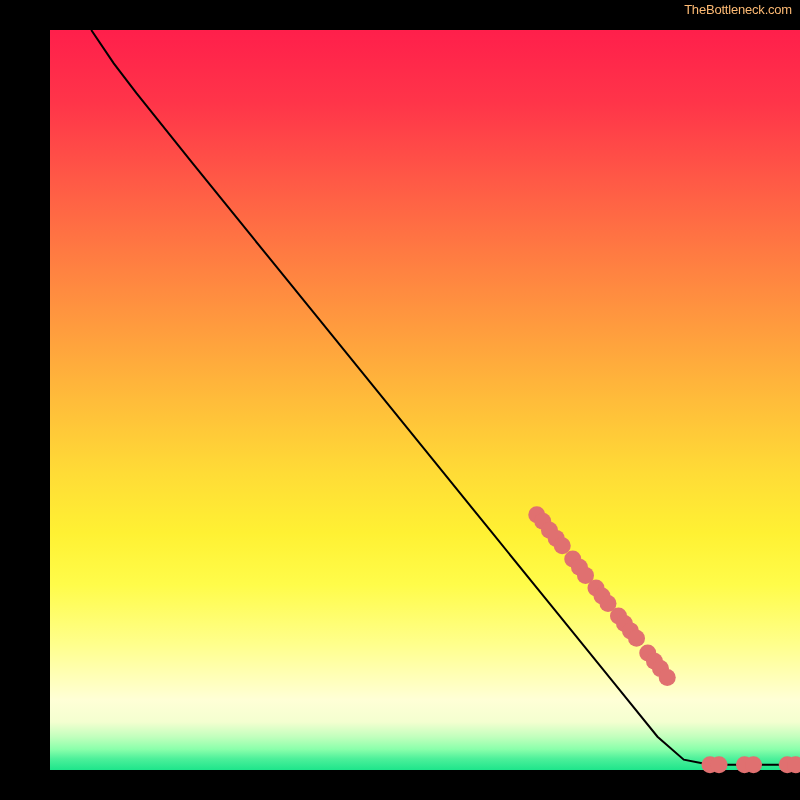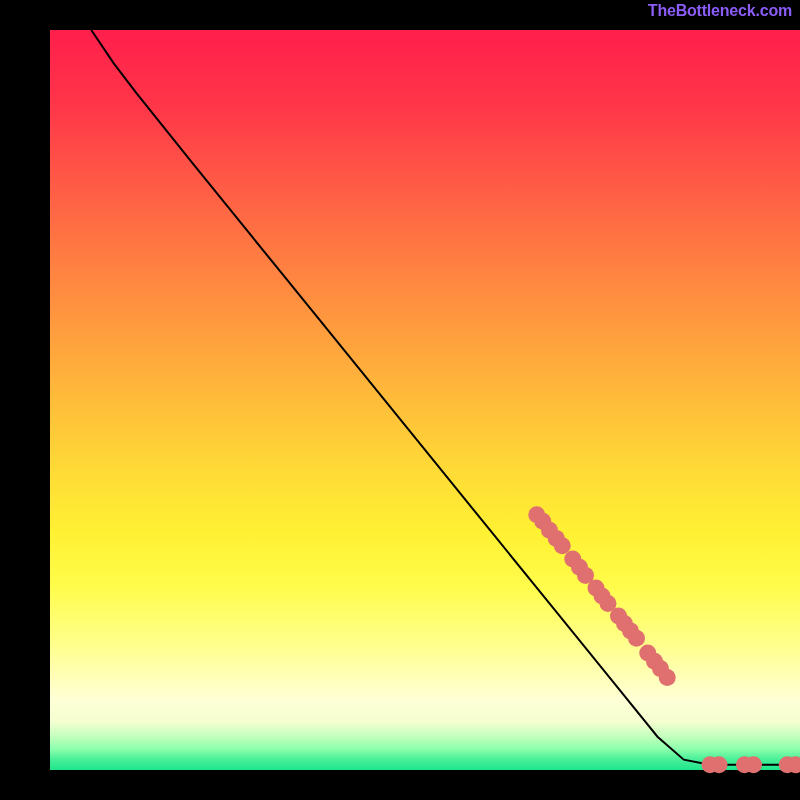--- a/index.html
+++ b/index.html
@@ -14,23 +14,23 @@
   .stage {
     position: relative;
     width: 800px;
     height: 800px;
     background: #000;
   }
   .watermark {
     position: absolute;
     top: 2px;
     right: 8px;
-    color: #8b5cf6;
-    font-size: 16px;
-    font-weight: 700;
+    color: #fdba74;
+    font-size: 13px;
+    font-weight: 400;
     letter-spacing: -0.2px;
   }
   svg { display: block; }
 </style>
 </head>
 <body>
 
 <div class="stage">
   <div class="watermark">TheBottleneck.com</div>
 

